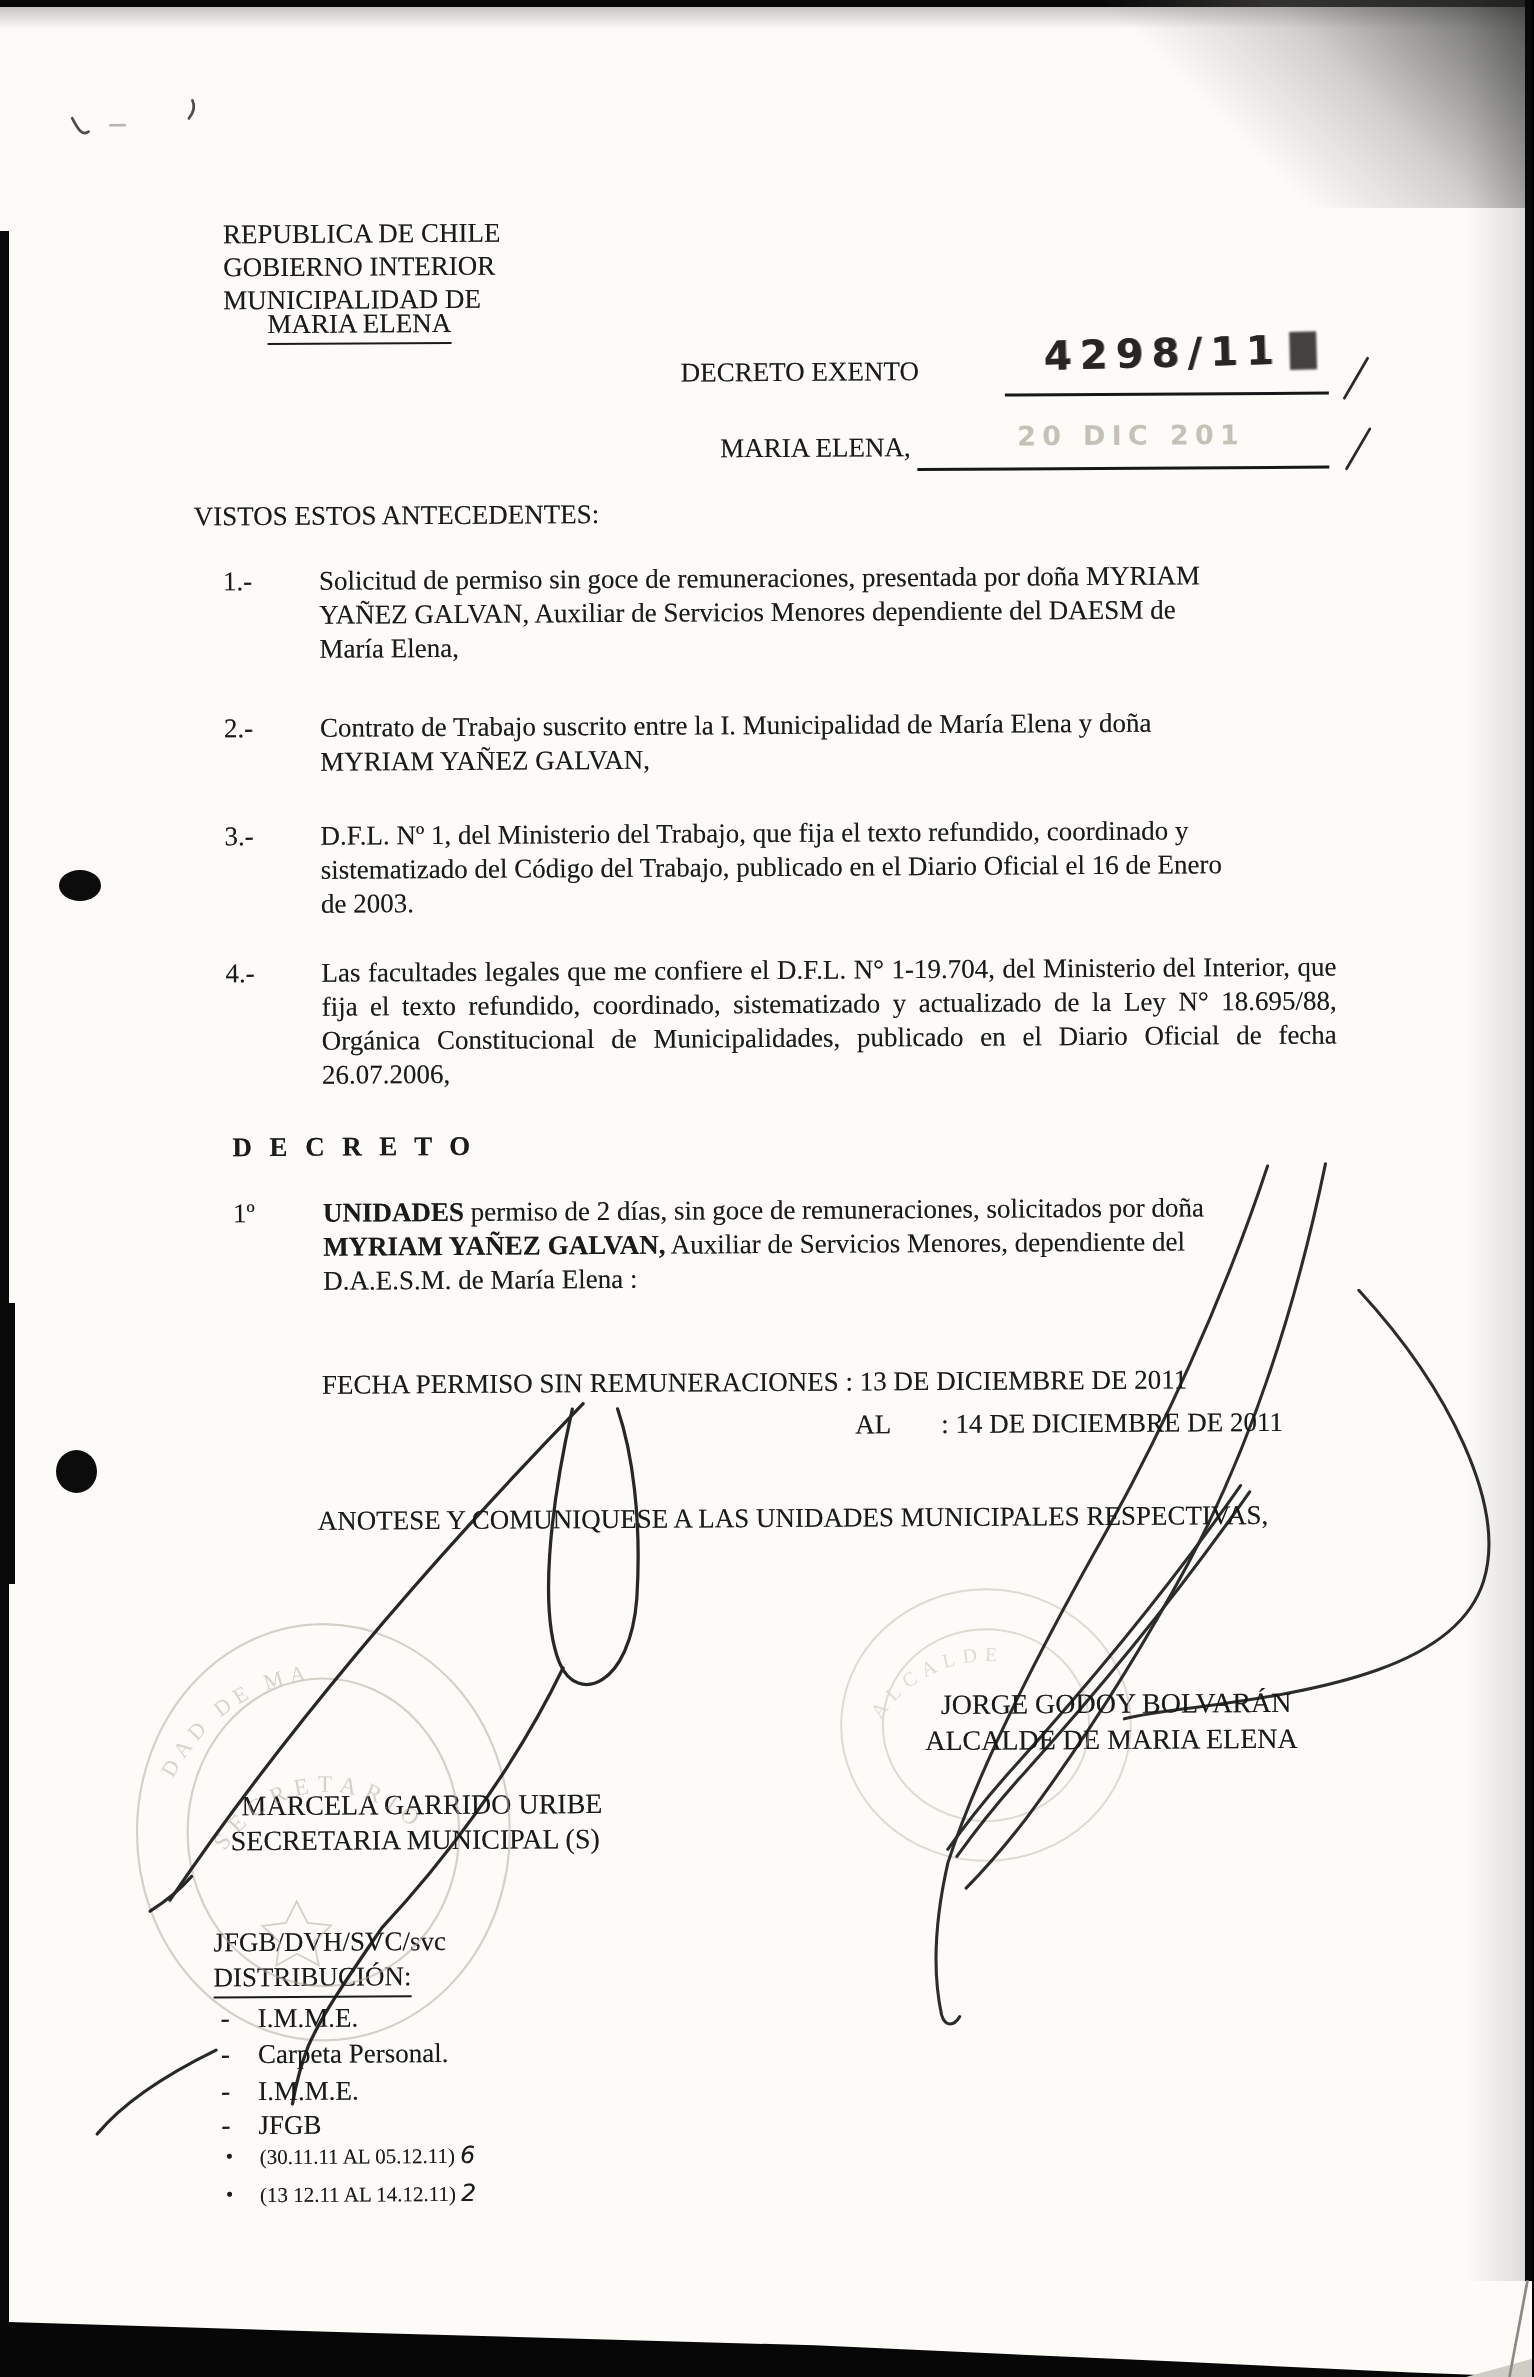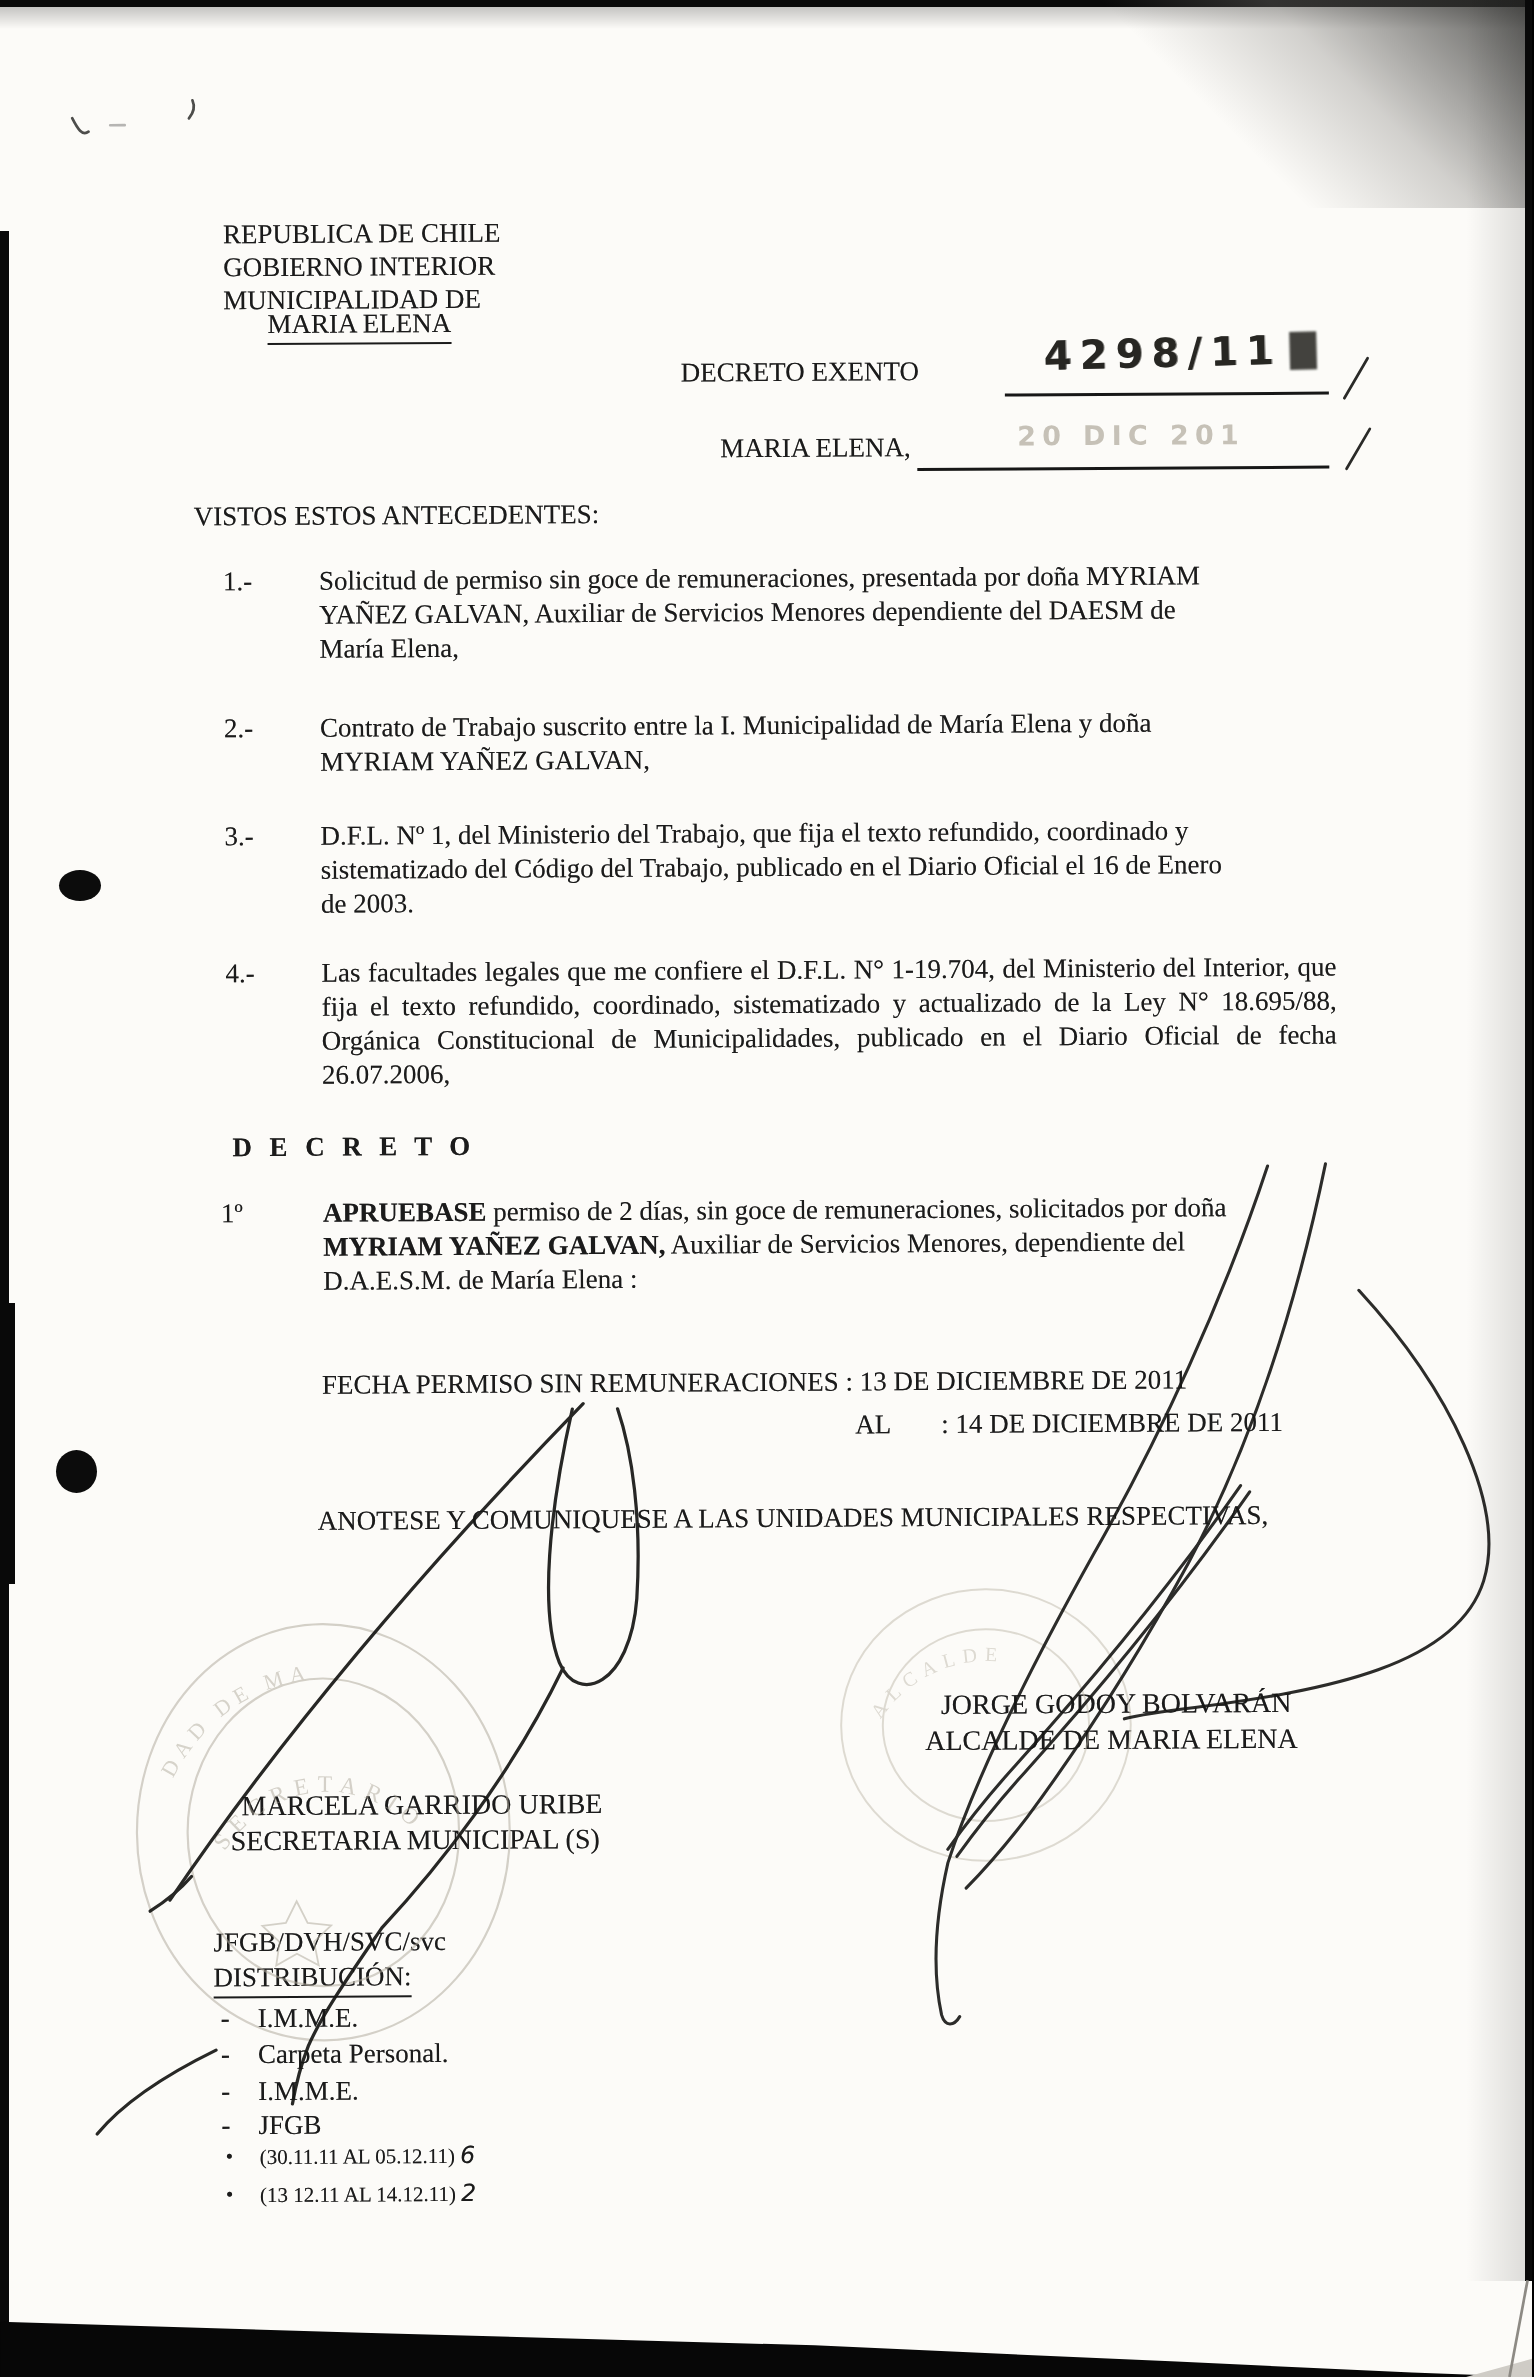--- a/index.html
+++ b/index.html
@@ -61,22 +61,22 @@
     <div class="t" style="left:226px;top:816px">3.-</div>
     <div class="t pre" style="left:322px;top:816px;width:1059px">D.F.L. Nº  1, del Ministerio del Trabajo, que fija el texto refundido, coordinado y
 sistematizado del Código del Trabajo, publicado en el Diario Oficial el 16 de Enero
 de 2003.</div>
 
     <div class="t" style="left:226px;top:953px">4.-</div>
     <div class="t wrap just" style="left:322px;top:953px;width:1015px">Las facultades legales que me confiere el D.F.L. N° 1-19.704, del Ministerio del Interior, que fija el texto refundido, coordinado, sistematizado y actualizado de la Ley N° 18.695/88, Orgánica Constitucional de Municipalidades, publicado en el Diario Oficial de fecha 26.07.2006,</div>
 
     <div class="t b" style="left:232px;top:1127px;letter-spacing:5.4px">D E C R E T O</div>
 
-    <div class="t" style="left:220px;top:1193px">1º</div>
-    <div class="t pre" style="left:322px;top:1193px;width:1059px"><span class="b">APRUEBASE</span><span> permiso de 2 días, sin goce de remuneraciones, solicitados por doña
+    <div class="t" style="left:232px;top:1193px">1º</div>
+    <div class="t pre" style="left:322px;top:1193px;width:1059px"><span class="b">UNIDADES</span><span> permiso de 2 días, sin goce de remuneraciones, solicitados por doña
 </span><span class="b">MYRIAM YAÑEZ GALVAN,</span><span>  Auxiliar de Servicios Menores, dependiente del
 D.A.E.S.M. de María Elena :</span></div>
 
     <div class="t" style="left:320px;top:1365px">FECHA PERMISO SIN  REMUNERACIONES  : 13 DE DICIEMBRE DE 2011</div>
     <div class="t" style="left:853px;top:1408px">AL</div>
     <div class="t" style="left:939px;top:1408px">:  14 DE DICIEMBRE DE 2011</div>
 
     <div class="t wrap just" style="left:315px;top:1501px;width:1014px">ANOTESE Y COMUNIQUESE A LAS UNIDADES MUNICIPALES RESPECTIVAS,</div>
 
     <div class="t" style="left:937px;top:1689px;font-size:28px">JORGE GODOY BOLVARÁN</div>

